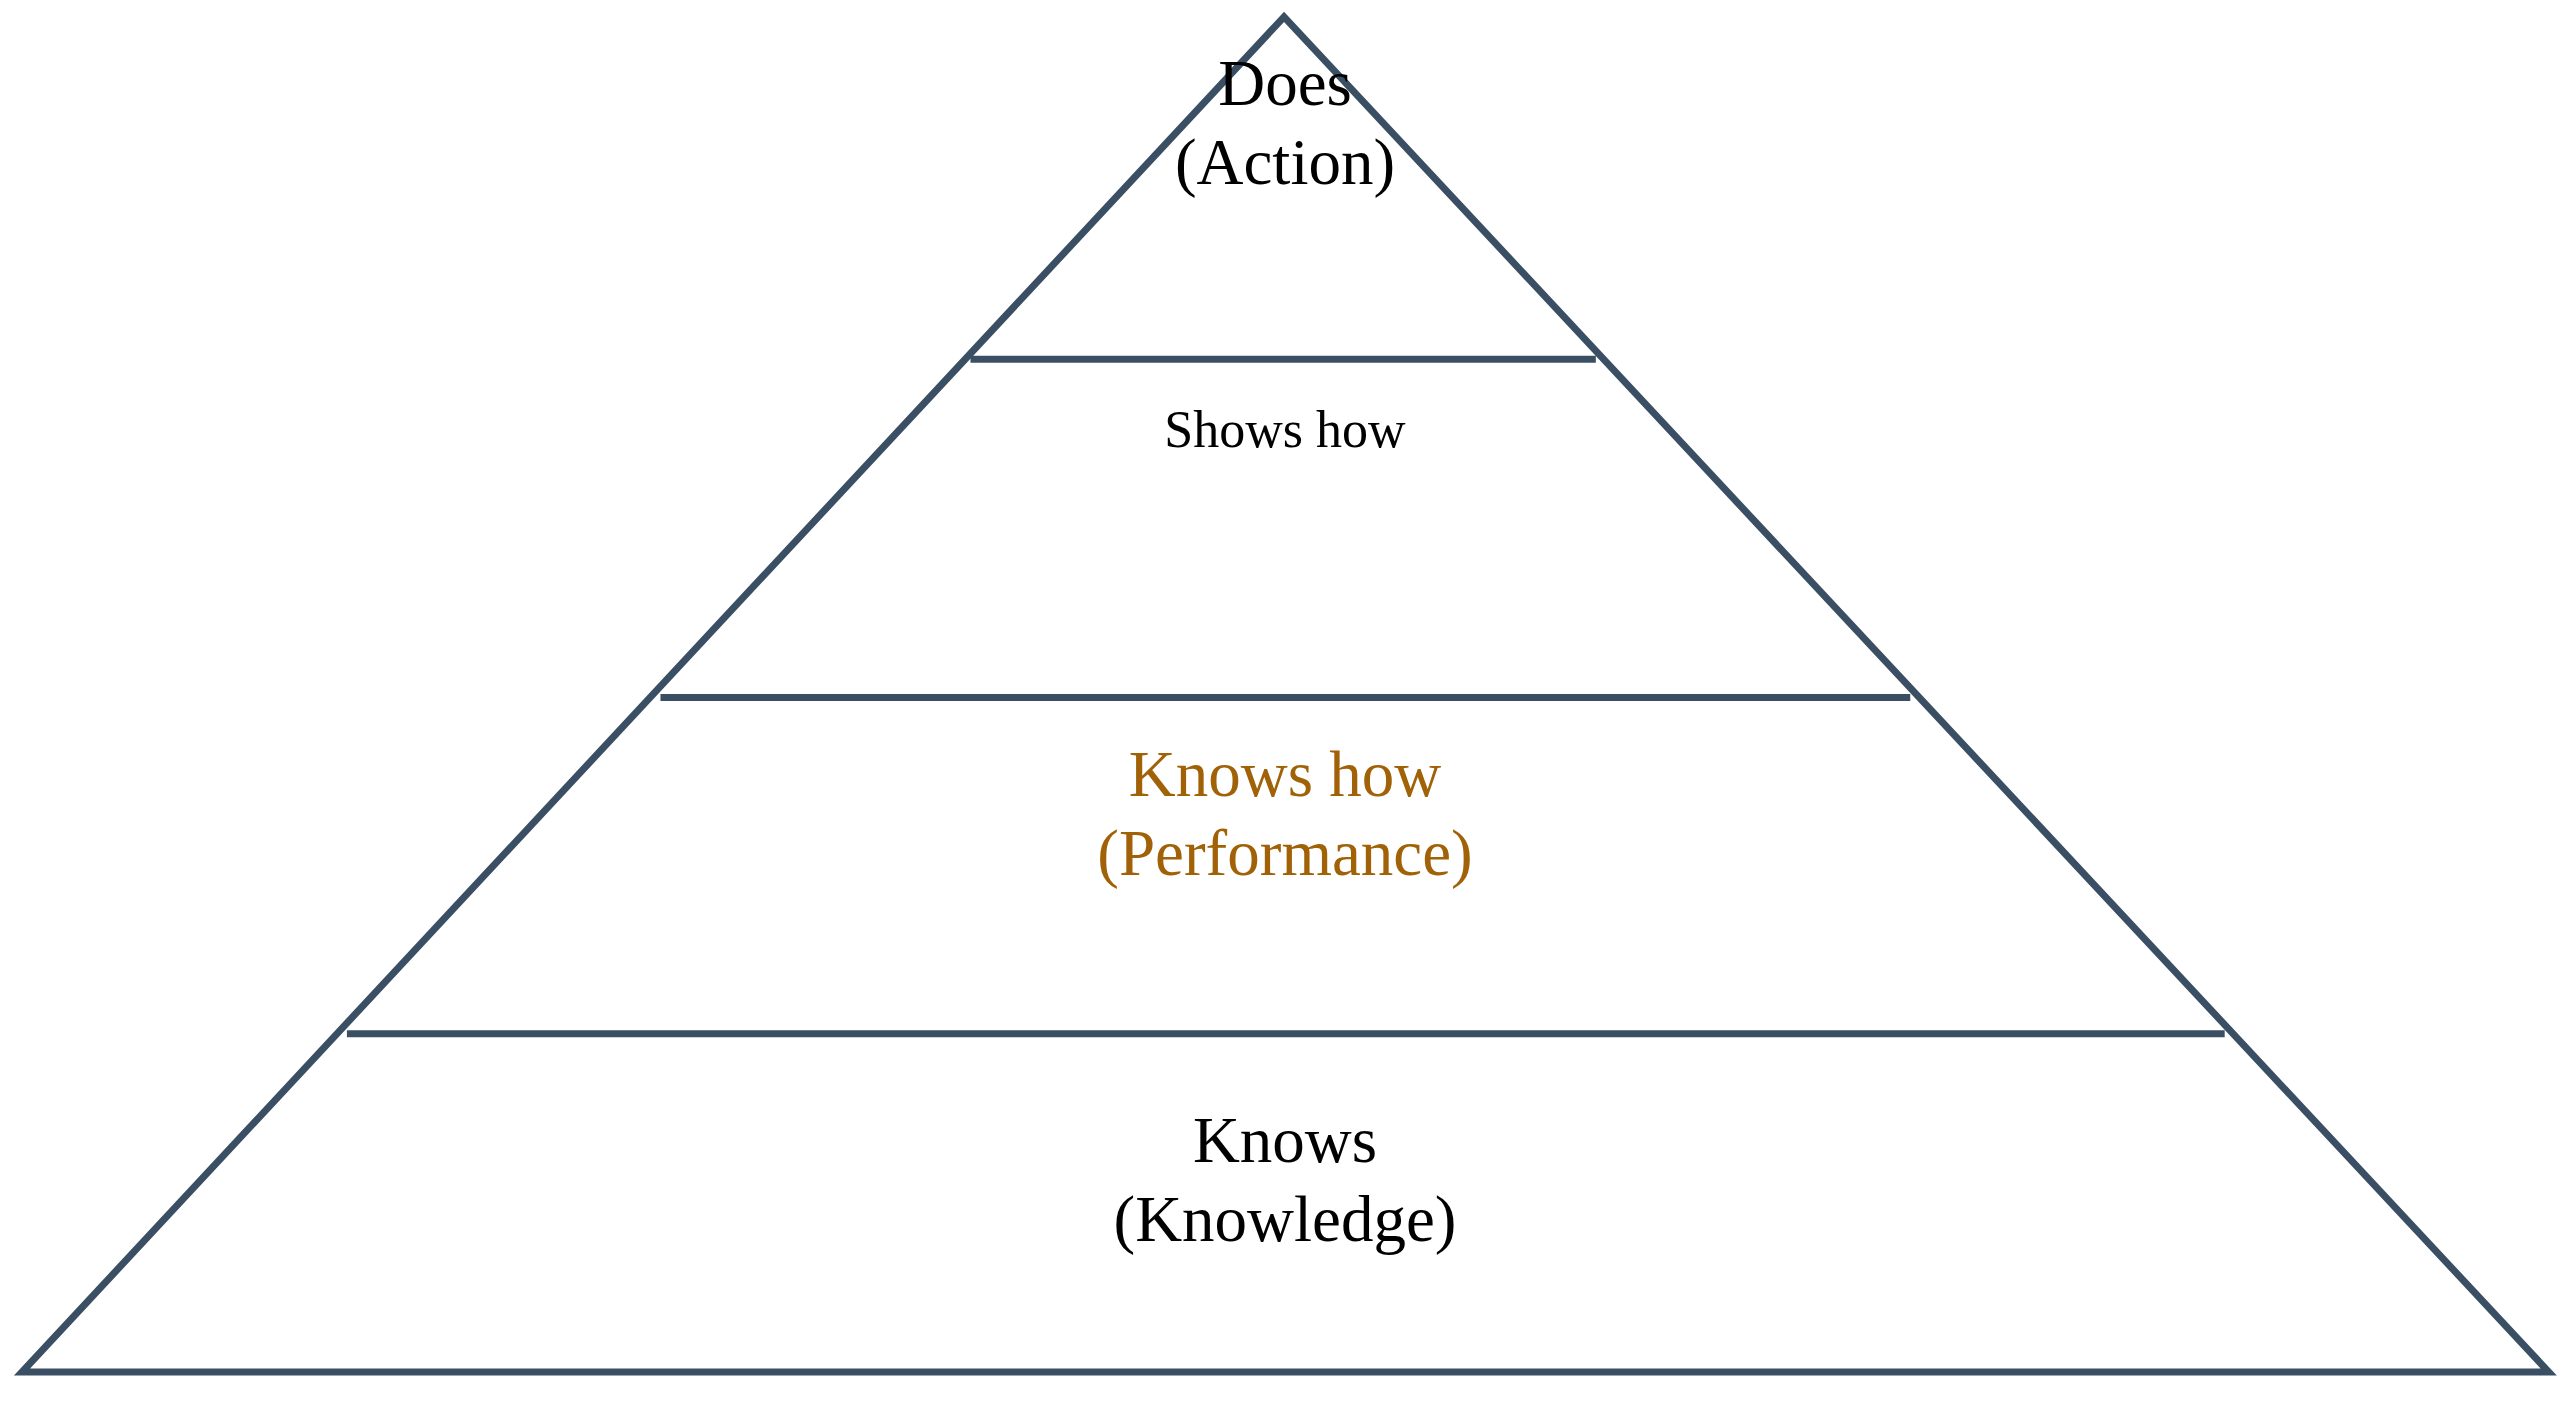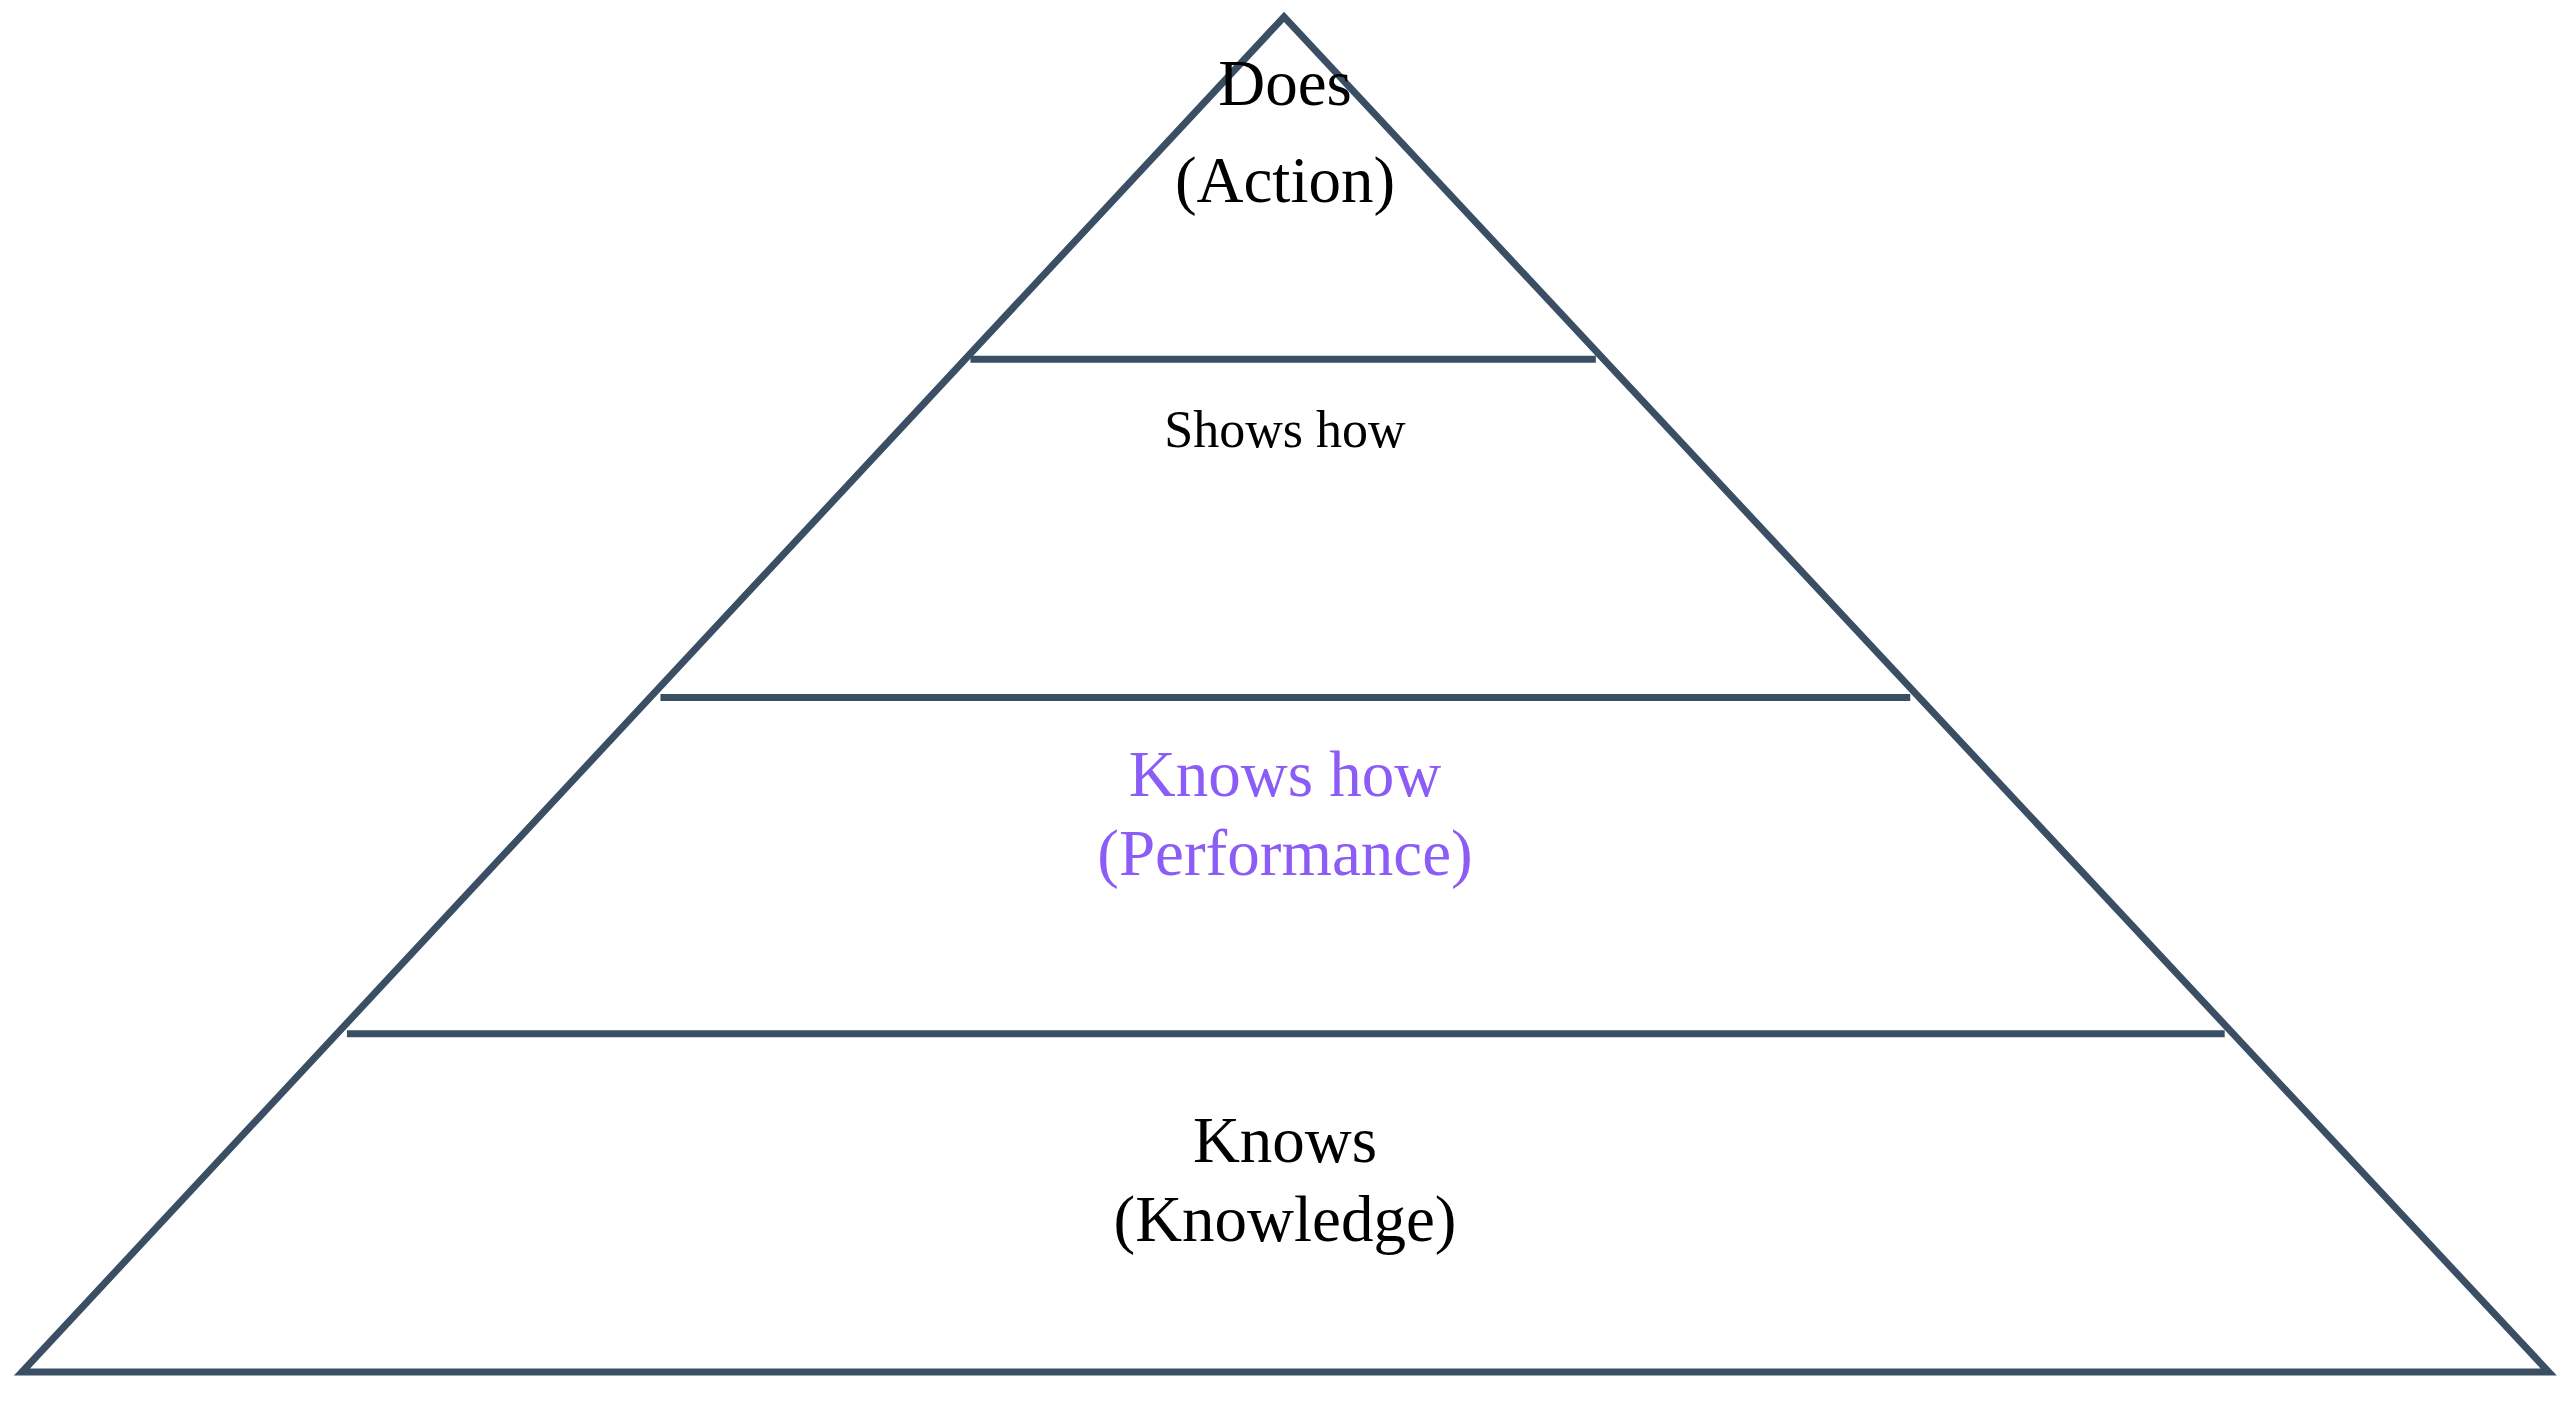--- a/index.html
+++ b/index.html
@@ -43,21 +43,21 @@
     display: block;
     font-weight: normal;
   }
 
   
   #tier-label-does {
     left: 1285px;
     top: 51px;
     font-size: 65px;
   }
-  #tier-label-does .line-primary { margin-bottom: 32px; }
+  #tier-label-does .line-primary { margin-bottom: 14px; }
 
   
   #tier-label-shows-how {
     left: 1285px;
     top: 404px;
     font-size: 52px;
   }
   #tier-label-shows-how .line-primary { margin-bottom: 14px; }
 
   
@@ -94,21 +94,21 @@
 
   <div class="tier-label" id="tier-label-does" style="color: rgb(0, 0, 0);">
     <span class="line-primary">Does</span>
     <span class="line-secondary">(Action)</span>
   </div>
 
   <div class="tier-label" id="tier-label-shows-how" style="color: rgb(0, 0, 0);">
     <span class="line-primary">Shows how</span>
   </div>
 
-  <div class="tier-label" id="tier-label-knows-how" style="color: #8b5cf6;">
+  <div class="tier-label" id="tier-label-knows-how" style="color: #a16207;">
     <span class="line-primary">Knows how</span>
     <span class="line-secondary">(Performance)</span>
   </div>
 
   <div class="tier-label" id="tier-label-knows" style="color: rgb(0, 0, 0);">
     <span class="line-primary">Knows</span>
     <span class="line-secondary">(Knowledge)</span>
   </div>
 
 </div>

